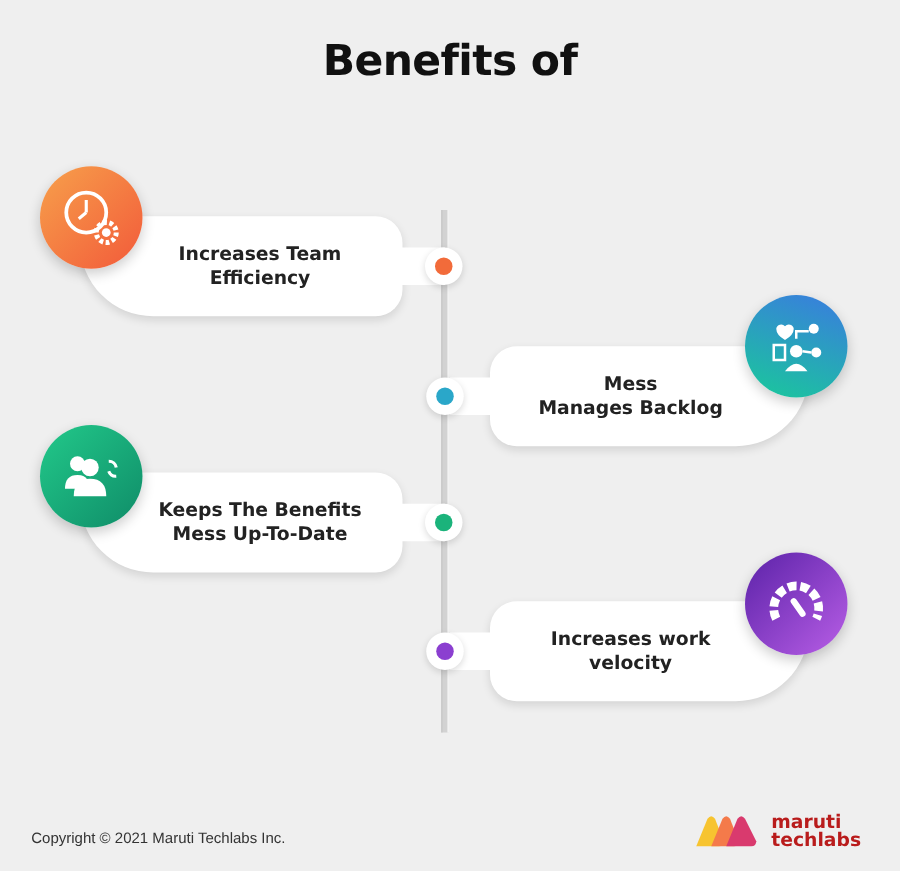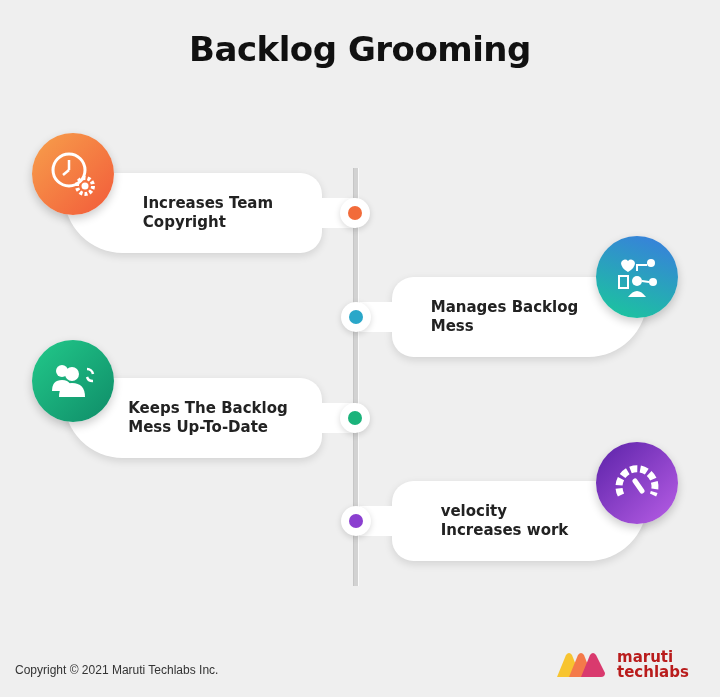--- a/index.html
+++ b/index.html
@@ -1,63 +1,63 @@
 <!DOCTYPE html>
 <html><head>
 <meta charset="utf-8">
 <style>
   html,body{margin:0;padding:0;}
   body{width:720px;height:697px;background:#efefef;position:relative;overflow:hidden;font-family:"DejaVu Sans","Liberation Sans",sans-serif;}
   .title{position:absolute;left:0;width:720px;top:28px;text-align:center;font-weight:bold;font-size:34px;line-height:42px;color:#111;letter-spacing:-0.5px;}
   .vline{position:absolute;left:353px;top:168px;width:4px;height:418px;background:#d2d2d2;border-left:1px solid #c6c6c6;border-right:1px solid #fafafa;}
-  .card{position:absolute;background:#fff;box-shadow:0 3px 8px rgba(0,0,0,0.12);display:flex;align-items:center;justify-content:center;font-weight:bold;font-size:15px;line-height:19px;color:#222;}
+  .card{position:absolute;background:#fff;box-shadow:0 3px 8px rgba(0,0,0,0.12);display:flex;align-items:center;justify-content:center;text-align:center;font-weight:bold;font-size:15px;line-height:19px;color:#222;}
   .neck{position:absolute;width:44px;height:30px;background:#fff;}
   .dot-wrap{position:absolute;width:30px;height:30px;border-radius:50%;background:#fff;box-shadow:0 2px 6px rgba(0,0,0,0.15);display:flex;align-items:center;justify-content:center;}
   .dot{width:14px;height:14px;border-radius:50%;}
   .badge{position:absolute;width:82px;height:82px;border-radius:50%;box-shadow:0 4px 10px rgba(0,0,0,0.2);display:flex;align-items:center;justify-content:center;}
-  .footer-copy{position:absolute;left:15px;top:663px;font-size:12px;color:#333;font-family:"Liberation Sans",sans-serif;}
+  .footer-copy{position:absolute;left:25px;top:663px;font-size:12px;color:#333;font-family:"Liberation Sans",sans-serif;}
   .logo{position:absolute;left:555px;top:650px;display:flex;align-items:center;}
   .logo-text{font-weight:bold;font-size:15px;line-height:15px;color:#b91c1c;margin-left:6px;}
 </style>
 </head>
 <body>
 
 <div class="title">
-  <div>Backlog Grooming</div>
+  <div>Benefits of</div>
 </div>
 
 <div class="vline"></div>
 
 <div>
   <div class="card" style="left:64px;top:173px;width:258px;height:80px;border-radius:22px 22px 22px 60px;">
     <div style="margin-left:30px;">
       <div>Increases Team</div>
-      <div>Copyright</div>
+      <div>Efficiency</div>
     </div>
   </div>
   <div class="neck" style="left:312px;top:198px;"></div>
   <div class="dot-wrap" style="left:340px;top:198px;">
     <div class="dot" style="background:#f26b3a;"></div>
   </div>
   <div class="badge" style="left:32px;top:133px;background:linear-gradient(135deg,#f7a04b,#f25a3a);">
     <svg width="52" height="52" viewBox="0 0 52 52">
       <circle cx="22" cy="22" r="16" fill="none" stroke="#fff" stroke-width="3"></circle>
       <line x1="22" y1="22" x2="22" y2="12" stroke="#fff" stroke-width="2.5"></line>
       <line x1="22" y1="22" x2="16" y2="27" stroke="#fff" stroke-width="2.5"></line>
       <circle cx="38" cy="38" r="8" fill="none" stroke="#fff" stroke-width="4" stroke-dasharray="3 2"></circle>
       <circle cx="38" cy="38" r="3.5" fill="#fff"></circle>
     </svg>
   </div>
 </div>
 
 <div>
   <div class="card" style="left:392px;top:277px;width:255px;height:80px;border-radius:22px 22px 60px 22px;">
     <div style="margin-right:30px;">
+      <div>Mess</div>
       <div>Manages Backlog</div>
-      <div>Mess</div>
     </div>
   </div>
   <div class="neck" style="left:360px;top:302px;"></div>
   <div class="dot-wrap" style="left:341px;top:302px;">
     <div class="dot" style="background:#2aa7c9;"></div>
   </div>
   <div class="badge" style="left:596px;top:236px;background:linear-gradient(200deg,#3a7be0,#19c99a);">
     <svg width="52" height="52" viewBox="0 0 52 52">
       <path d="M10 12 a4 4 0 0 1 7 -2 a4 4 0 0 1 7 2 q0 5 -7 9 q-7 -4 -7 -9z" fill="#fff"></path>
       <circle cx="40" cy="12" r="4" fill="#fff"></circle>
@@ -67,21 +67,21 @@
       <circle cx="42" cy="31" r="4" fill="#fff"></circle>
       <line x1="31" y1="30" x2="38" y2="31" stroke="#fff" stroke-width="2"></line>
       <polyline points="26,20 26,14 36,14" fill="none" stroke="#fff" stroke-width="2"></polyline>
     </svg>
   </div>
 </div>
 
 <div>
   <div class="card" style="left:64px;top:378px;width:258px;height:80px;border-radius:22px 22px 22px 60px;">
     <div style="margin-left:30px;">
-      <div>Keeps The Backlog</div>
+      <div>Keeps The Benefits</div>
       <div>Mess Up-To-Date</div>
     </div>
   </div>
   <div class="neck" style="left:312px;top:403px;"></div>
   <div class="dot-wrap" style="left:340px;top:403px;">
     <div class="dot" style="background:#1bb37b;"></div>
   </div>
   <div class="badge" style="left:32px;top:340px;background:linear-gradient(135deg,#22c98a,#0f8c68);">
     <svg width="52" height="52" viewBox="0 0 52 52">
       <circle cx="15" cy="16" r="6" fill="#fff"></circle>
@@ -90,22 +90,22 @@
       <path d="M12 42 q0 -14 13 -14 q13 0 13 14z" fill="#fff"></path>
       <path d="M40 14 a6 6 0 0 1 6 5" fill="none" stroke="#fff" stroke-width="2.5"></path>
       <path d="M46 26 a6 6 0 0 1 -6 -4" fill="none" stroke="#fff" stroke-width="2.5"></path>
     </svg>
   </div>
 </div>
 
 <div>
   <div class="card" style="left:392px;top:481px;width:255px;height:80px;border-radius:22px 22px 60px 22px;">
     <div style="margin-right:30px;">
+      <div>Increases work</div>
       <div>velocity</div>
-      <div>Increases work</div>
     </div>
   </div>
   <div class="neck" style="left:360px;top:506px;"></div>
   <div class="dot-wrap" style="left:341px;top:506px;">
     <div class="dot" style="background:#8b3fd0;"></div>
   </div>
   <div class="badge" style="left:596px;top:442px;background:linear-gradient(135deg,#5b22a8,#b85ee6);">
     <svg width="52" height="52" viewBox="0 0 52 52">
       <path d="M10 38 A18 18 0 1 1 42 38" fill="none" stroke="#fff" stroke-width="7" stroke-dasharray="7 3"></path>
       <line x1="24" y1="24" x2="31" y2="34" stroke="#fff" stroke-width="5" stroke-linecap="round"></line>

